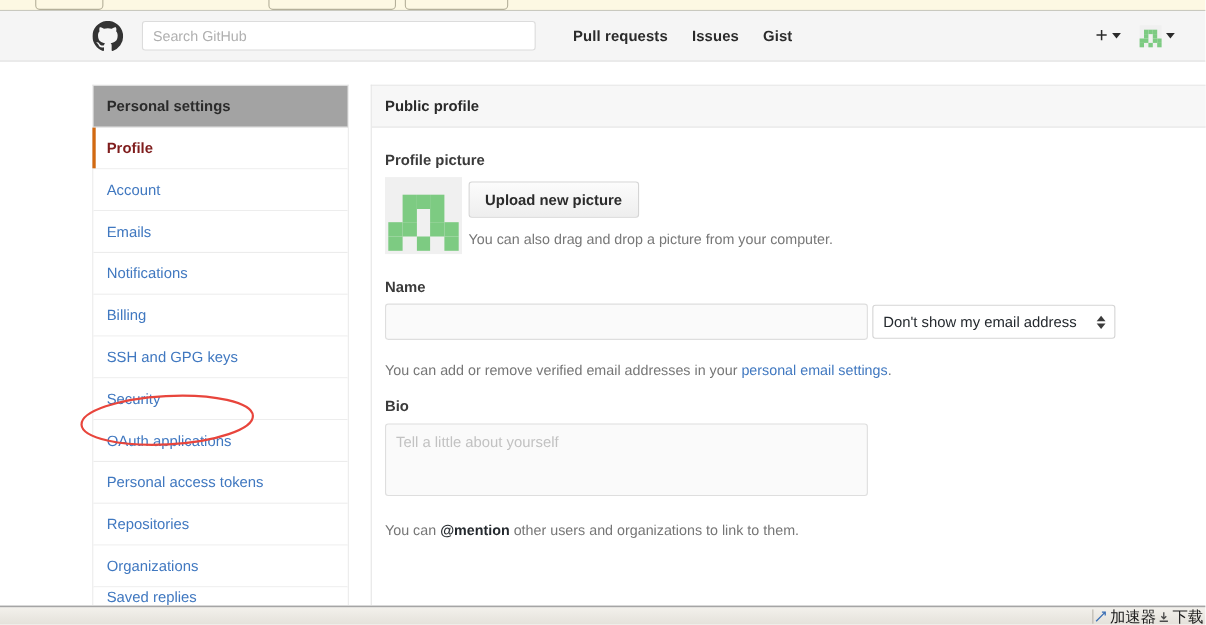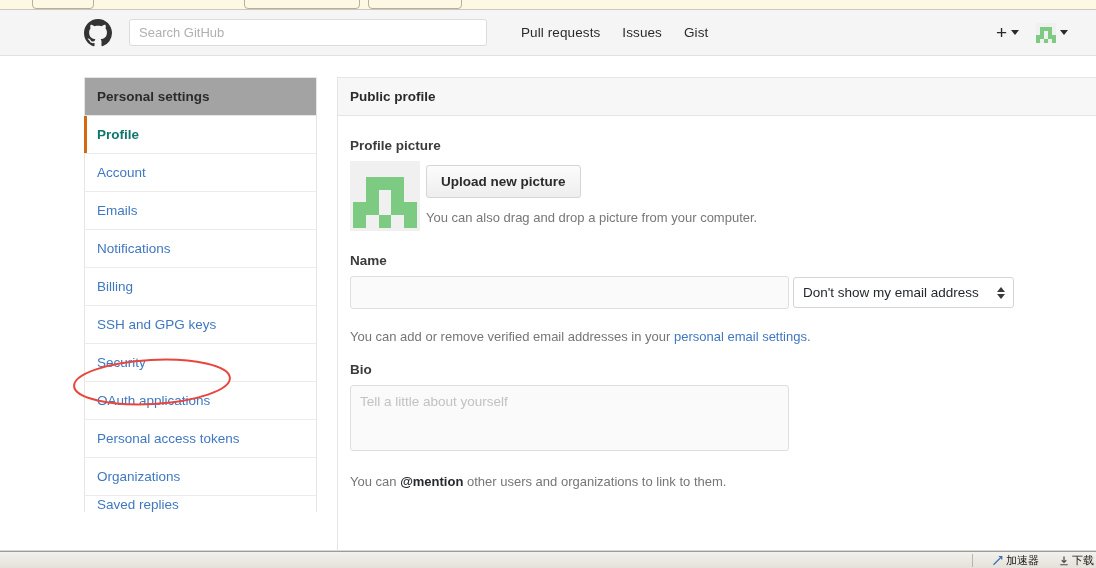--- a/index.html
+++ b/index.html
@@ -70,21 +70,21 @@
   .search-box::placeholder { color: #b0b0b0; }
 
   .nav-links {
     display: flex;
     align-items: center;
     margin-left: 34px;
     gap: 22px;
   }
   .nav-link {
     font-size: 13.5px;
-    font-weight: normal;
+    font-weight: bold;
     color: #2b2b2b;
     text-decoration: none;
     letter-spacing: 0.1px;
   }
 
   .header-right {
     position: absolute;
     right: 28px;
     display: flex;
     align-items: center;
@@ -152,21 +152,21 @@
     padding-left: 12px;
     border-bottom: 1px solid #ececec;
     font-size: 13.5px;
     color: #4078c0;
     cursor: pointer;
     background: #ffffff;
     position: relative;
     text-decoration: none;
   }
   .nav-item.selected {
-    color: #0f766e;
+    color: #7f1d1d;
     font-weight: bold;
   }
   .nav-item.selected::before {
     content: "";
     position: absolute;
     left: -1px; top: 0; bottom: 0;
     width: 3px;
     background: #d26911;
   }
   .nav-item.clipped {
@@ -320,23 +320,23 @@
     height: 17px;
     background: linear-gradient(#f3f1ec, #e4e1da);
     border-top: 1px solid #9c9c9c;
   }
   .tray {
     position: absolute;
     right: 0; top: 0;
     height: 17px;
     display: flex;
     align-items: center;
-    gap: 19px;
+    gap: 1px;
     padding-right: 2px;
-    font-size: 11px;
+    font-size: 14px;
     color: #1a1a1a;
   }
   .tray-sep {
     width: 1px; height: 13px;
     background: #b9b5ac;
   }
   .tray-item { display: flex; align-items: center; gap: 2px; }
   .tray-ico { width: 12px; height: 12px; display:block; }
 
   .scroll-strip {
@@ -449,20 +449,23 @@
       <span>SSH and GPG keys</span>
     </a>
     <a class="nav-item" href="#">
       <span>Security</span>
     </a>
     <a class="nav-item" href="#">
       <span>OAuth applications</span>
     </a>
     <a class="nav-item" href="#">
       <span>Personal access tokens</span>
+    </a>
+    <a class="nav-item" href="#">
+      <span>Repositories</span>
     </a>
     <a class="nav-item" href="#">
       <span>Organizations</span>
     </a>
     <a class="nav-item clipped" href="#">
       <span>Saved replies</span>
     </a>
   </nav>
 
   <section class="content">

